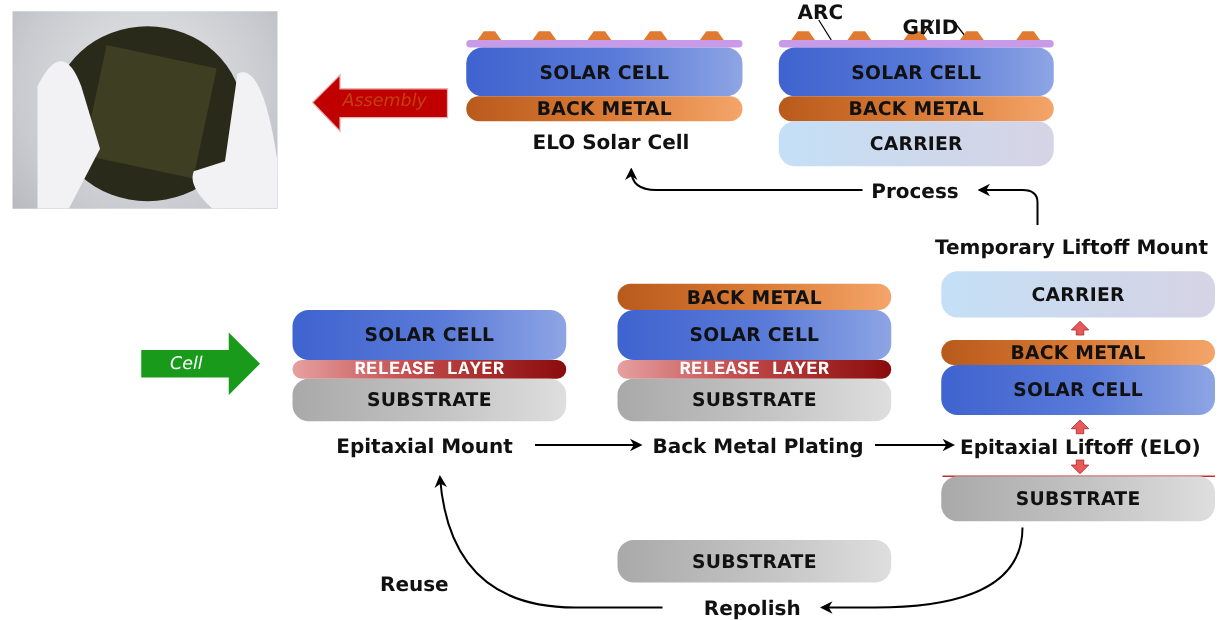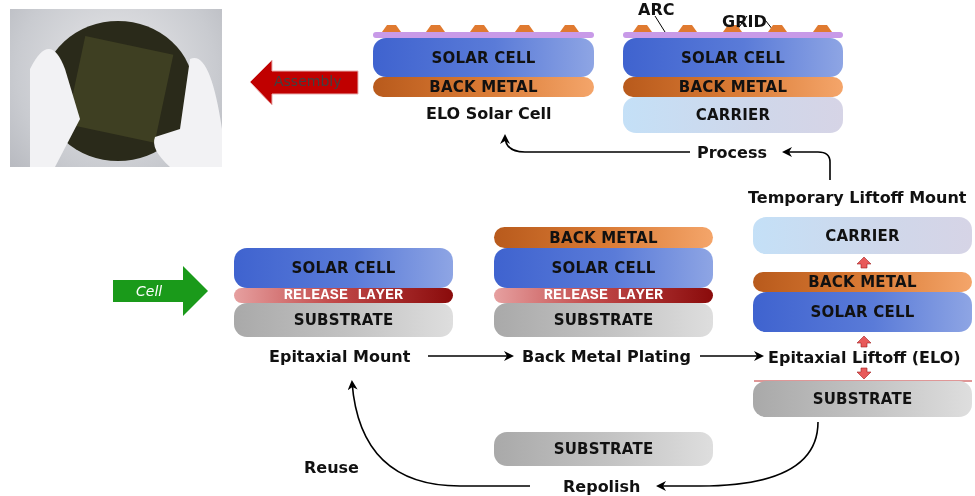--- a/index.html
+++ b/index.html
@@ -77,21 +77,21 @@
   </g>
 
   <g fill="#e85a5a" stroke="#a02020" stroke-width="0.6">
     <polygon points="857,264 864,257 871,264 867,264 867,268 861,268 861,264"></polygon>
     <polygon points="857,343 864,336 871,343 867,343 867,347 861,347 861,343"></polygon>
     <polygon points="861,368 867,368 867,372 871,372 864,379 857,372 861,372"></polygon>
   </g>
   <line x1="754" y1="381" x2="972" y2="381" stroke="#c03030" stroke-width="1.2"></line>
 </svg>
 
-<div class="label" style="left:274px;top:73px;font-weight:normal;color:#404040;font-size:14px;">Assembly</div>
+<div class="label" style="left:274px;top:73px;font-weight:normal;font-style:italic;color:#c2410c;font-size:14px;">Assembly</div>
 <div class="label" style="left:136px;top:283px;font-weight:normal;font-style:italic;color:#fff;font-size:14px;">Cell</div>
 
 <div class="layer arc" style="left:373px;top:32px;width:221px;height:6px;"></div>
 <div class="layer solar" style="left:373px;top:38px;width:221px;height:39px;">SOLAR CELL</div>
 <div class="layer metal" style="left:373px;top:77px;width:221px;height:20px;">BACK METAL</div>
 <div class="label" style="left:426px;top:104px;">ELO Solar Cell</div>
 
 <div class="label" style="left:638px;top:0px;">ARC</div>
 <div class="label" style="left:722px;top:0px;margin-top:12px;">GRID</div>
 <div class="layer arc" style="left:623px;top:32px;width:220px;height:6px;"></div>

